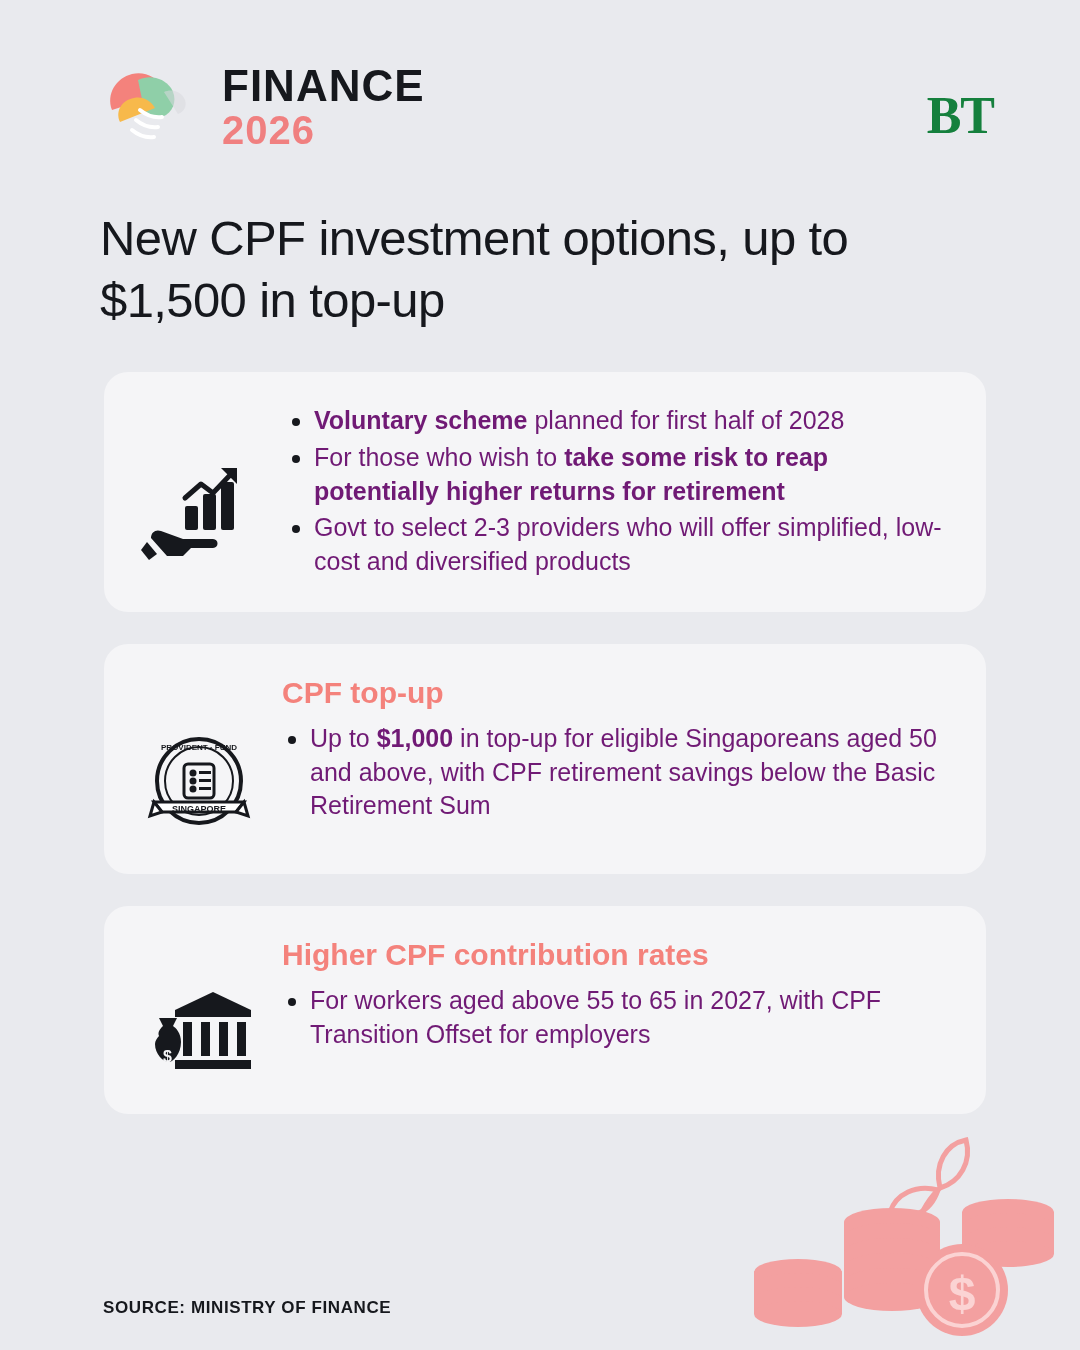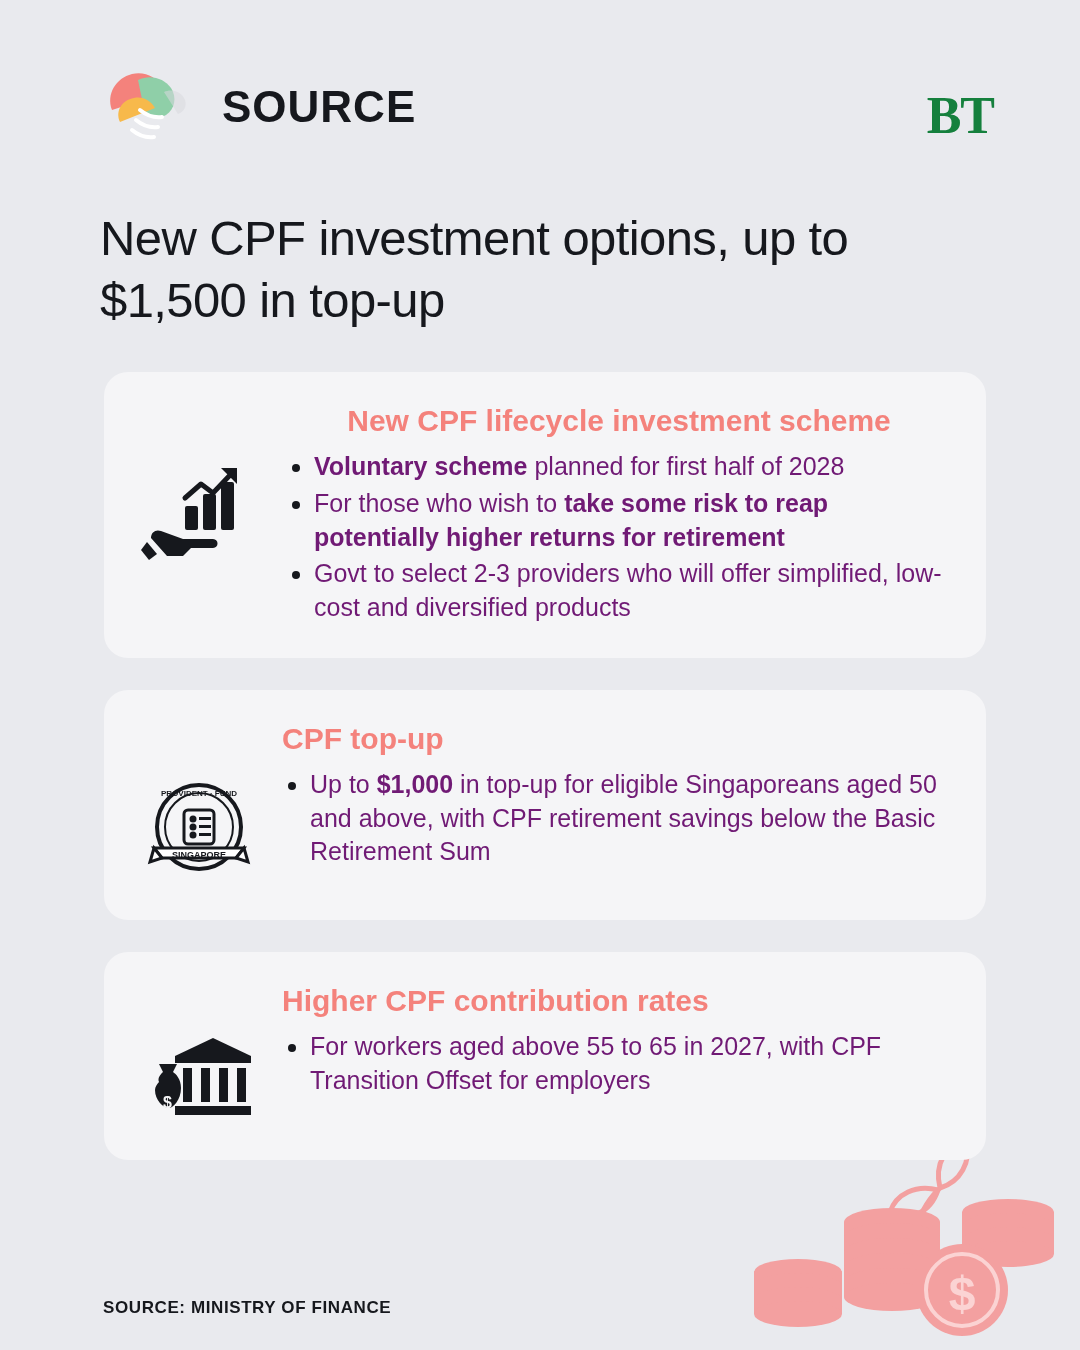--- a/index.html
+++ b/index.html
@@ -179,21 +179,22 @@
         <path d="M16 58c-5-11 2-22 14-24 9-2 17 3 21 10" fill="#f7b94b"></path>
         <g fill="none" stroke="#ffffff" stroke-width="4" stroke-linecap="round">
           <path d="M28 66c6 5 14 8 22 7"></path>
           <path d="M32 56c6 5 14 8 22 7"></path>
           <path d="M36 46c6 5 14 8 22 7"></path>
         </g>
         <path d="M60 28c8-4 18 0 21 8 2 6-1 12-7 14" fill="#d9d9de" opacity="0.55"></path>
       </svg>
     </div>
     <div class="logo-text">
-      <div class="budget">SOURCE</div>
+      <div class="budget">FINANCE</div>
+      <div class="year">2026</div>
     </div>
   </div>
 
   <div class="bt-logo">BT</div>
 </div>
 
 <div class="title">New CPF investment options, up to $1,500 in top-up</div>
 
 <div class="cards">
 
@@ -205,21 +206,20 @@
           <rect x="62" y="40" width="13" height="36" rx="2"></rect>
           <rect x="80" y="28" width="13" height="48" rx="2"></rect>
           <path d="M44 44l16-14 12 9 20-21" fill="none" stroke="#16181d" stroke-width="5" stroke-linecap="round" stroke-linejoin="round"></path>
           <path d="M80 14h16v16l-6-6-10-10z"></path>
           <path d="M10 84c0-6 5-9 10-7l22 8h30c6 0 6 9 0 9H50l-8 8H26l-16-18z"></path>
           <path d="M6 88l10 12-8 6-8-10z"></path>
         </g>
       </svg>
     </div>
     <div class="card-body">
-      <div class="card-title centered">New CPF lifecycle investment scheme</div>
       <ul class="bullets">
         <li><b>Voluntary scheme</b> planned for first half of 2028</li>
         <li>For those who wish to <b>take some risk to reap potentially higher returns for retirement</b></li>
         <li>Govt to select 2-3 providers who will offer simplified, low-cost and diversified products</li>
       </ul>
     </div>
   </div>
 
   <div class="card card-2">
     <div class="card-icon">

